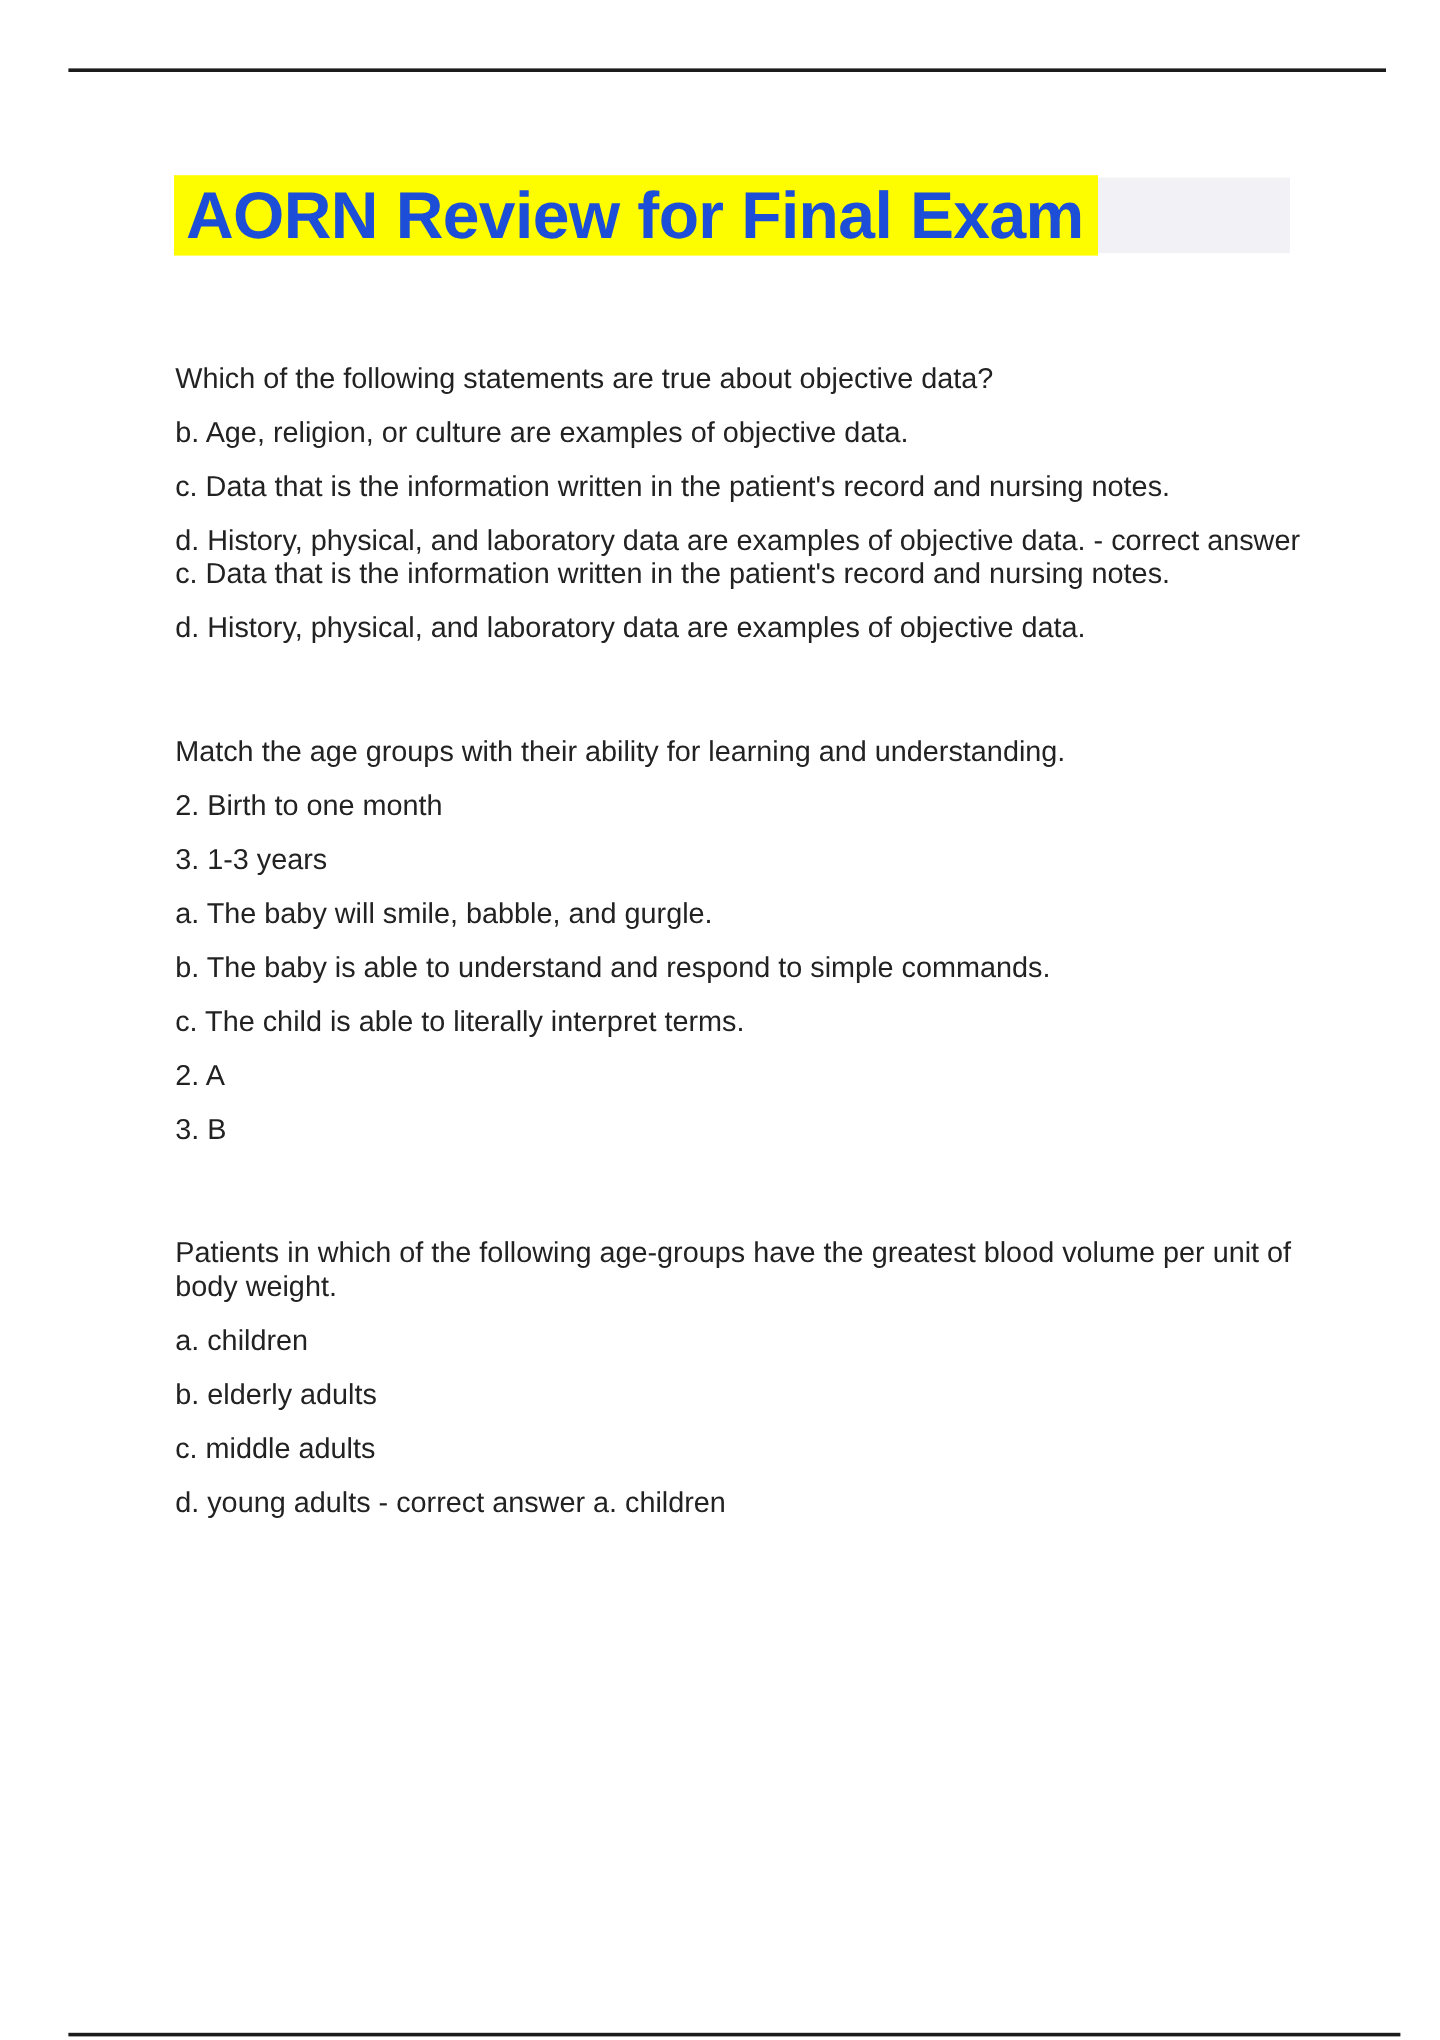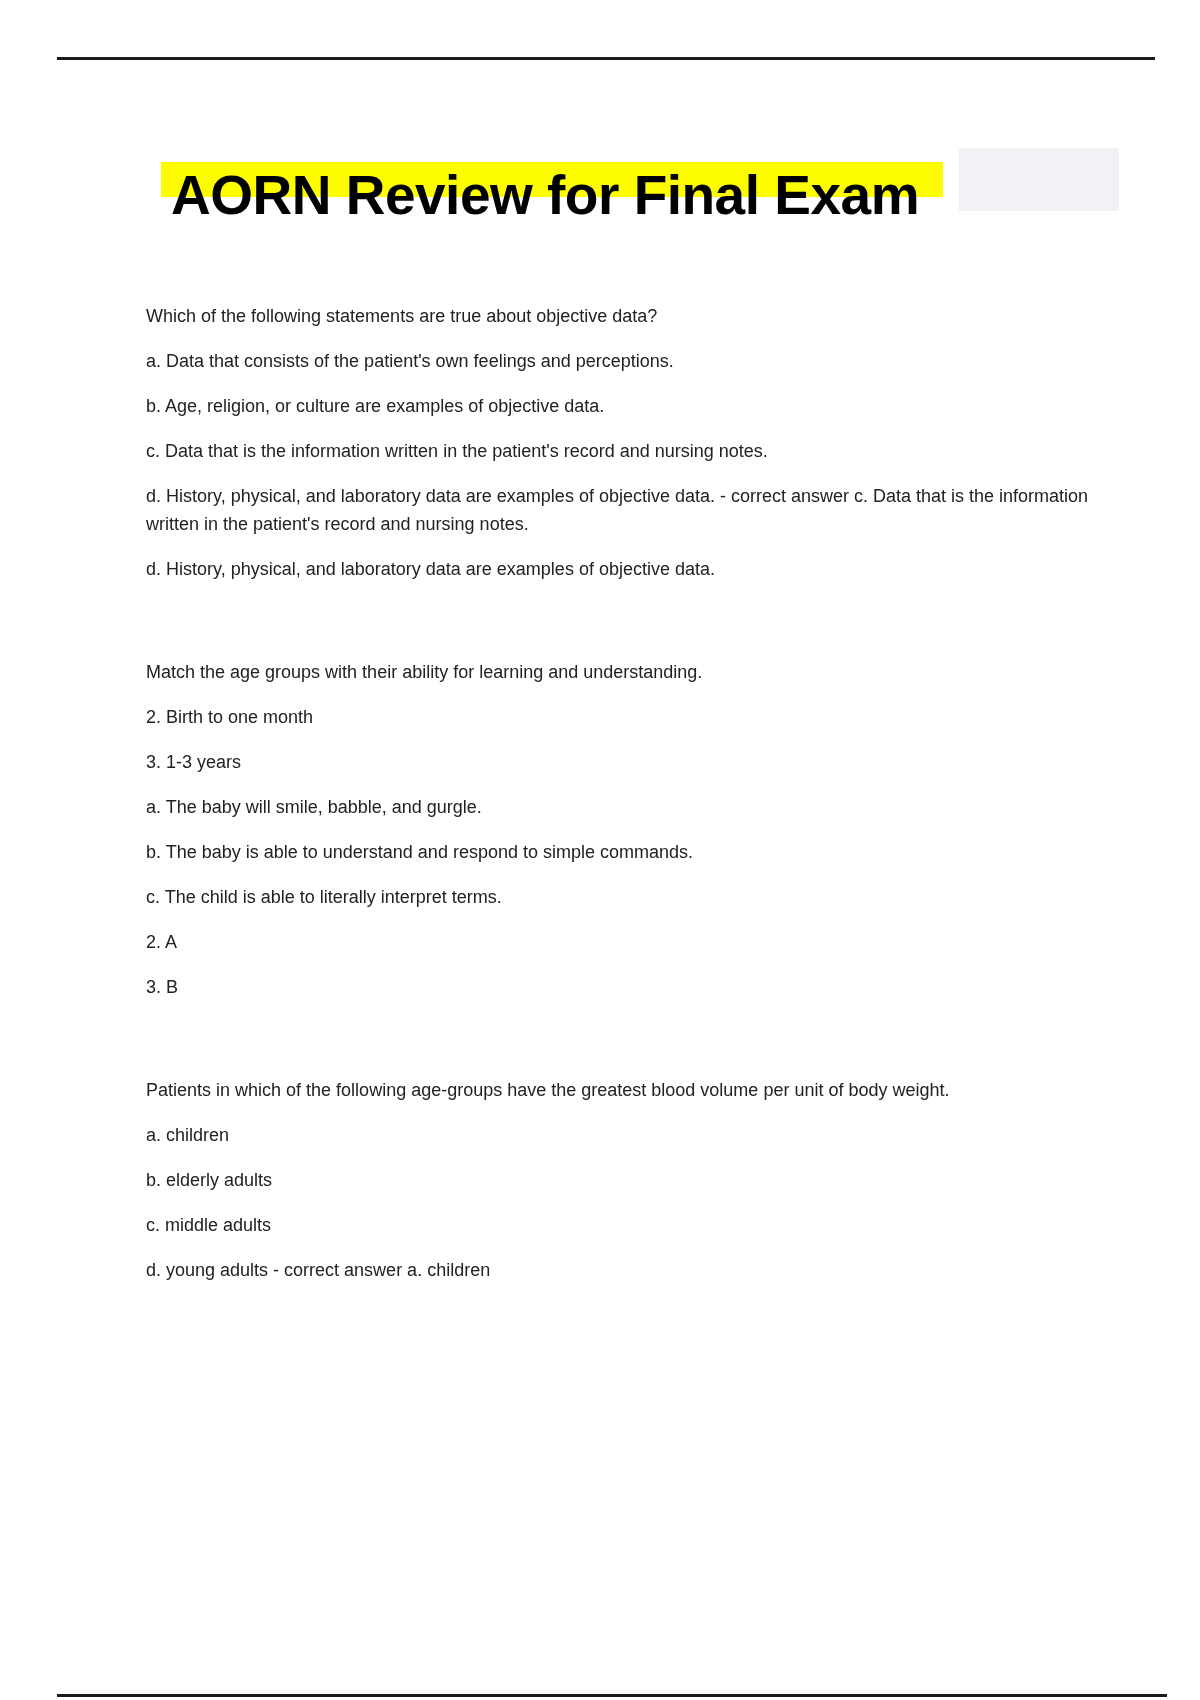--- a/index.html
+++ b/index.html
@@ -32,43 +32,43 @@
   }
   .title-row {
     position: absolute;
     left: 145px;
     top: 146px;
     display: flex;
     align-items: stretch;
     height: 67px;
   }
   .page-title {
-    margin: 16px;
+    margin: 0;
     background: #fdfd00;
-    color: #000000;
+    color: #1d4ed8;
     font-size: 55px;
     font-weight: bold;
     line-height: 67px;
     letter-spacing: -0.5px;
-    padding: 0 24px 0 10px;
+    padding: 0 12px 0 10px;
     white-space: nowrap;
   }
   .title-gray-block {
     width: 160px;
     background: #f2f2f6;
     margin-top: 2px;
     height: 63px;
   }
   .content {
     position: absolute;
     left: 146px;
     top: 302px;
     width: 952px;
     color: #222222;
-    font-size: 18px;
+    font-size: 24px;
     line-height: 28px;
   }
   .content p {
     margin: 0 0 17px 0;
   }
   .question-block + .question-block {
     margin-top: 75px;
   }
 </style>
 </head>
@@ -80,21 +80,20 @@
 
   <div class="title-row">
     <h1 class="page-title">AORN Review for Final Exam</h1>
     <div class="title-gray-block"></div>
   </div>
 
   <div class="content">
 
     <section class="question-block">
       <p>Which of the following statements are true about objective data?</p>
-      <p>a. Data that consists of the patient's own feelings and perceptions.</p>
       <p>b. Age, religion, or culture are examples of objective data.</p>
       <p>c. Data that is the information written in the patient's record and nursing notes.</p>
       <p>d. History, physical, and laboratory data are examples of objective data. - correct answer c. Data that is the information written in the patient's record and nursing notes.</p>
       <p>d. History, physical, and laboratory data are examples of objective data.</p>
     </section>
 
     <section class="question-block">
       <p>Match the age groups with their ability for learning and understanding.</p>
       <p>2. Birth to one month</p>
       <p>3. 1-3 years</p>

